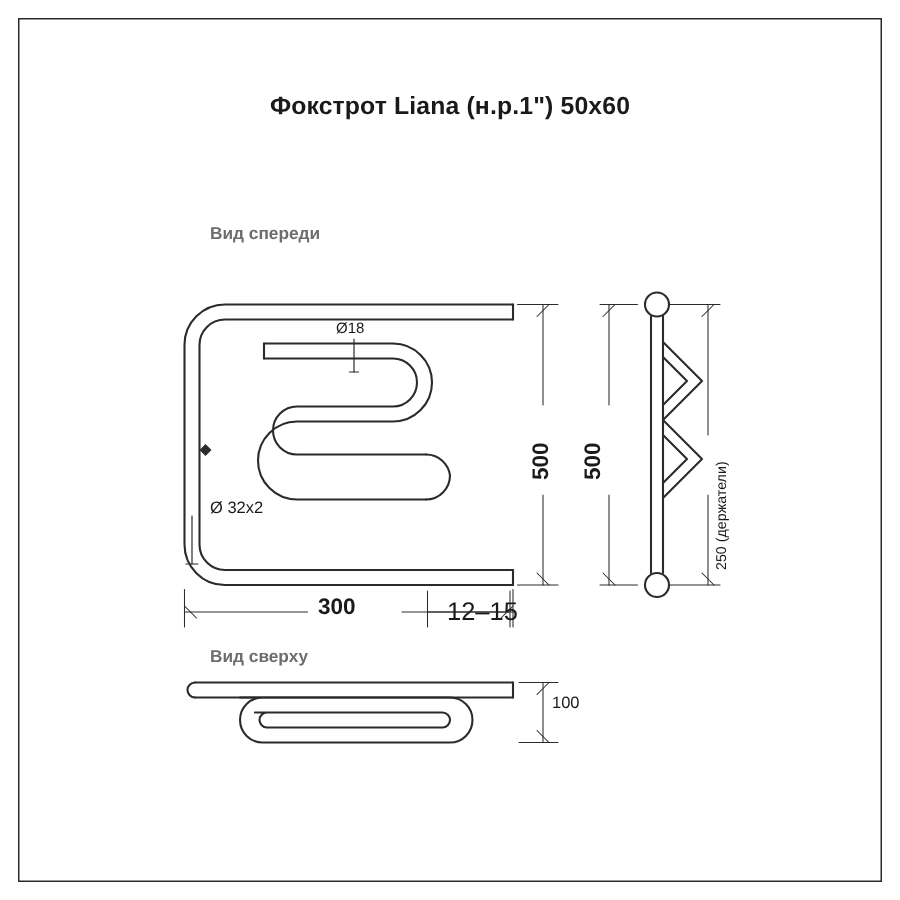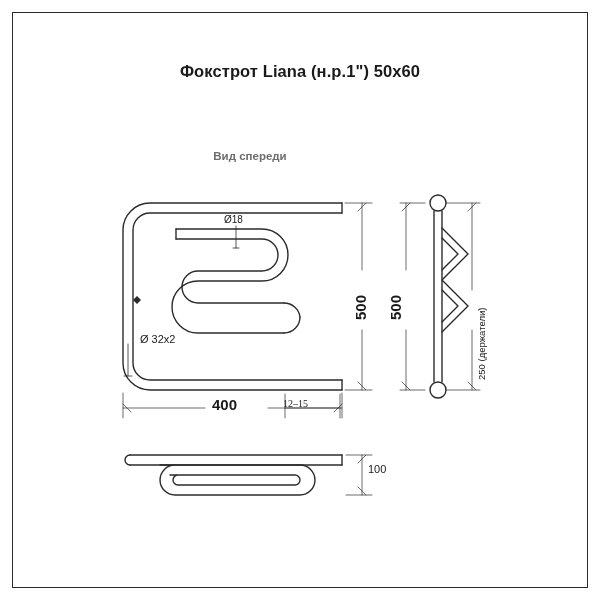--- a/index.html
+++ b/index.html
@@ -37,52 +37,52 @@
     text-align: center;
     font-size: 16.5px;
     font-weight: bold;
     letter-spacing: 0.1px;
   }
   .view-label {
     position: absolute;
     font-size: 11.5px;
     font-weight: bold;
     color: #6d6d6d;
-    text-align: center;
     white-space: nowrap;
   }
   #label-front { left: 140px; top: 150px; width: 220px; }
   #label-side  { left: 360px; top: 150px; width: 160px; }
   #label-top   { left: 140px; top: 432px; width: 220px; }
 
   .dim {
     position: absolute;
     font-size: 15px;
     font-weight: bold;
     white-space: nowrap;
   }
   #dim-600 { left: 212px; top: 396px; }
   #dim-500a { left: 352px; top: 320px; transform: rotate(-90deg); transform-origin: left top; }
   #dim-500b { left: 387px; top: 320px; transform: rotate(-90deg); transform-origin: left top; }
-  #dim-1215 { left: 283px; top: 398px; font-size: 10px; font-weight: normal; font-family: Liberation Serif, serif; }
+  #dim-1215 { left: 298px; top: 398px; font-size: 17px; font-weight: normal; }
   #dim-100 { left: 368px; top: 463px; font-size: 11px; font-weight: normal; }
   #dim-250 { left: 476px; top: 380px; font-size: 9.5px; font-weight: normal; transform: rotate(-90deg); transform-origin: left top; }
   #dim-d18 { left: 224px; top: 214px; font-size: 10px; font-weight: normal; text-align: right; }
   #dim-d32 { left: 140px; top: 333px; font-size: 11px; font-weight: normal; text-align: right; }
 </style>
 </head>
 <body>
 
 <div id="sheet">
 
   <div class="frame"></div>
 
   <div class="title">Фокстрот Liana (н.р.1") 50x60</div>
 
   <div class="view-label" id="label-front">Вид спереди</div>
+  <div class="view-label" id="label-top">Вид сверху</div>
 
   <svg width="600" height="600" viewBox="0 0 600 600" style="position:absolute;left:0;top:0;">
     <g fill="none" stroke="#2b2b2b" stroke-width="1.4" stroke-linecap="round" stroke-linejoin="round">
 
       <g>
 
         <path d="M342 203 L150 203 A27 27 0 0 0 123 230 L123 363 A27 27 0 0 0 150 390 L342 390"></path>
         <path d="M342 213 L150 213 A17 17 0 0 0 133 230 L133 363 A17 17 0 0 0 150 380 L342 380"></path>
 
         <path d="M342 203 L342 213"></path>
@@ -178,21 +178,21 @@
         <path d="M346 455 L372 455"></path>
         <path d="M346 495 L372 495"></path>
         <path d="M362 455 L362 495"></path>
         <path d="M358 463 L366 455"></path>
         <path d="M358 487 L366 495"></path>
       </g>
 
     </g>
   </svg>
 
-  <div class="dim" id="dim-600">400</div>
+  <div class="dim" id="dim-600">300</div>
   <div class="dim" id="dim-500a">500</div>
   <div class="dim" id="dim-500b">500</div>
   <div class="dim" id="dim-1215">12–15</div>
   <div class="dim" id="dim-100">100</div>
   <div class="dim" id="dim-250">250 (держатели)</div>
   <div class="dim" id="dim-d18">Ø18</div>
   <div class="dim" id="dim-d32">Ø 32x2</div>
 
 </div>
 

